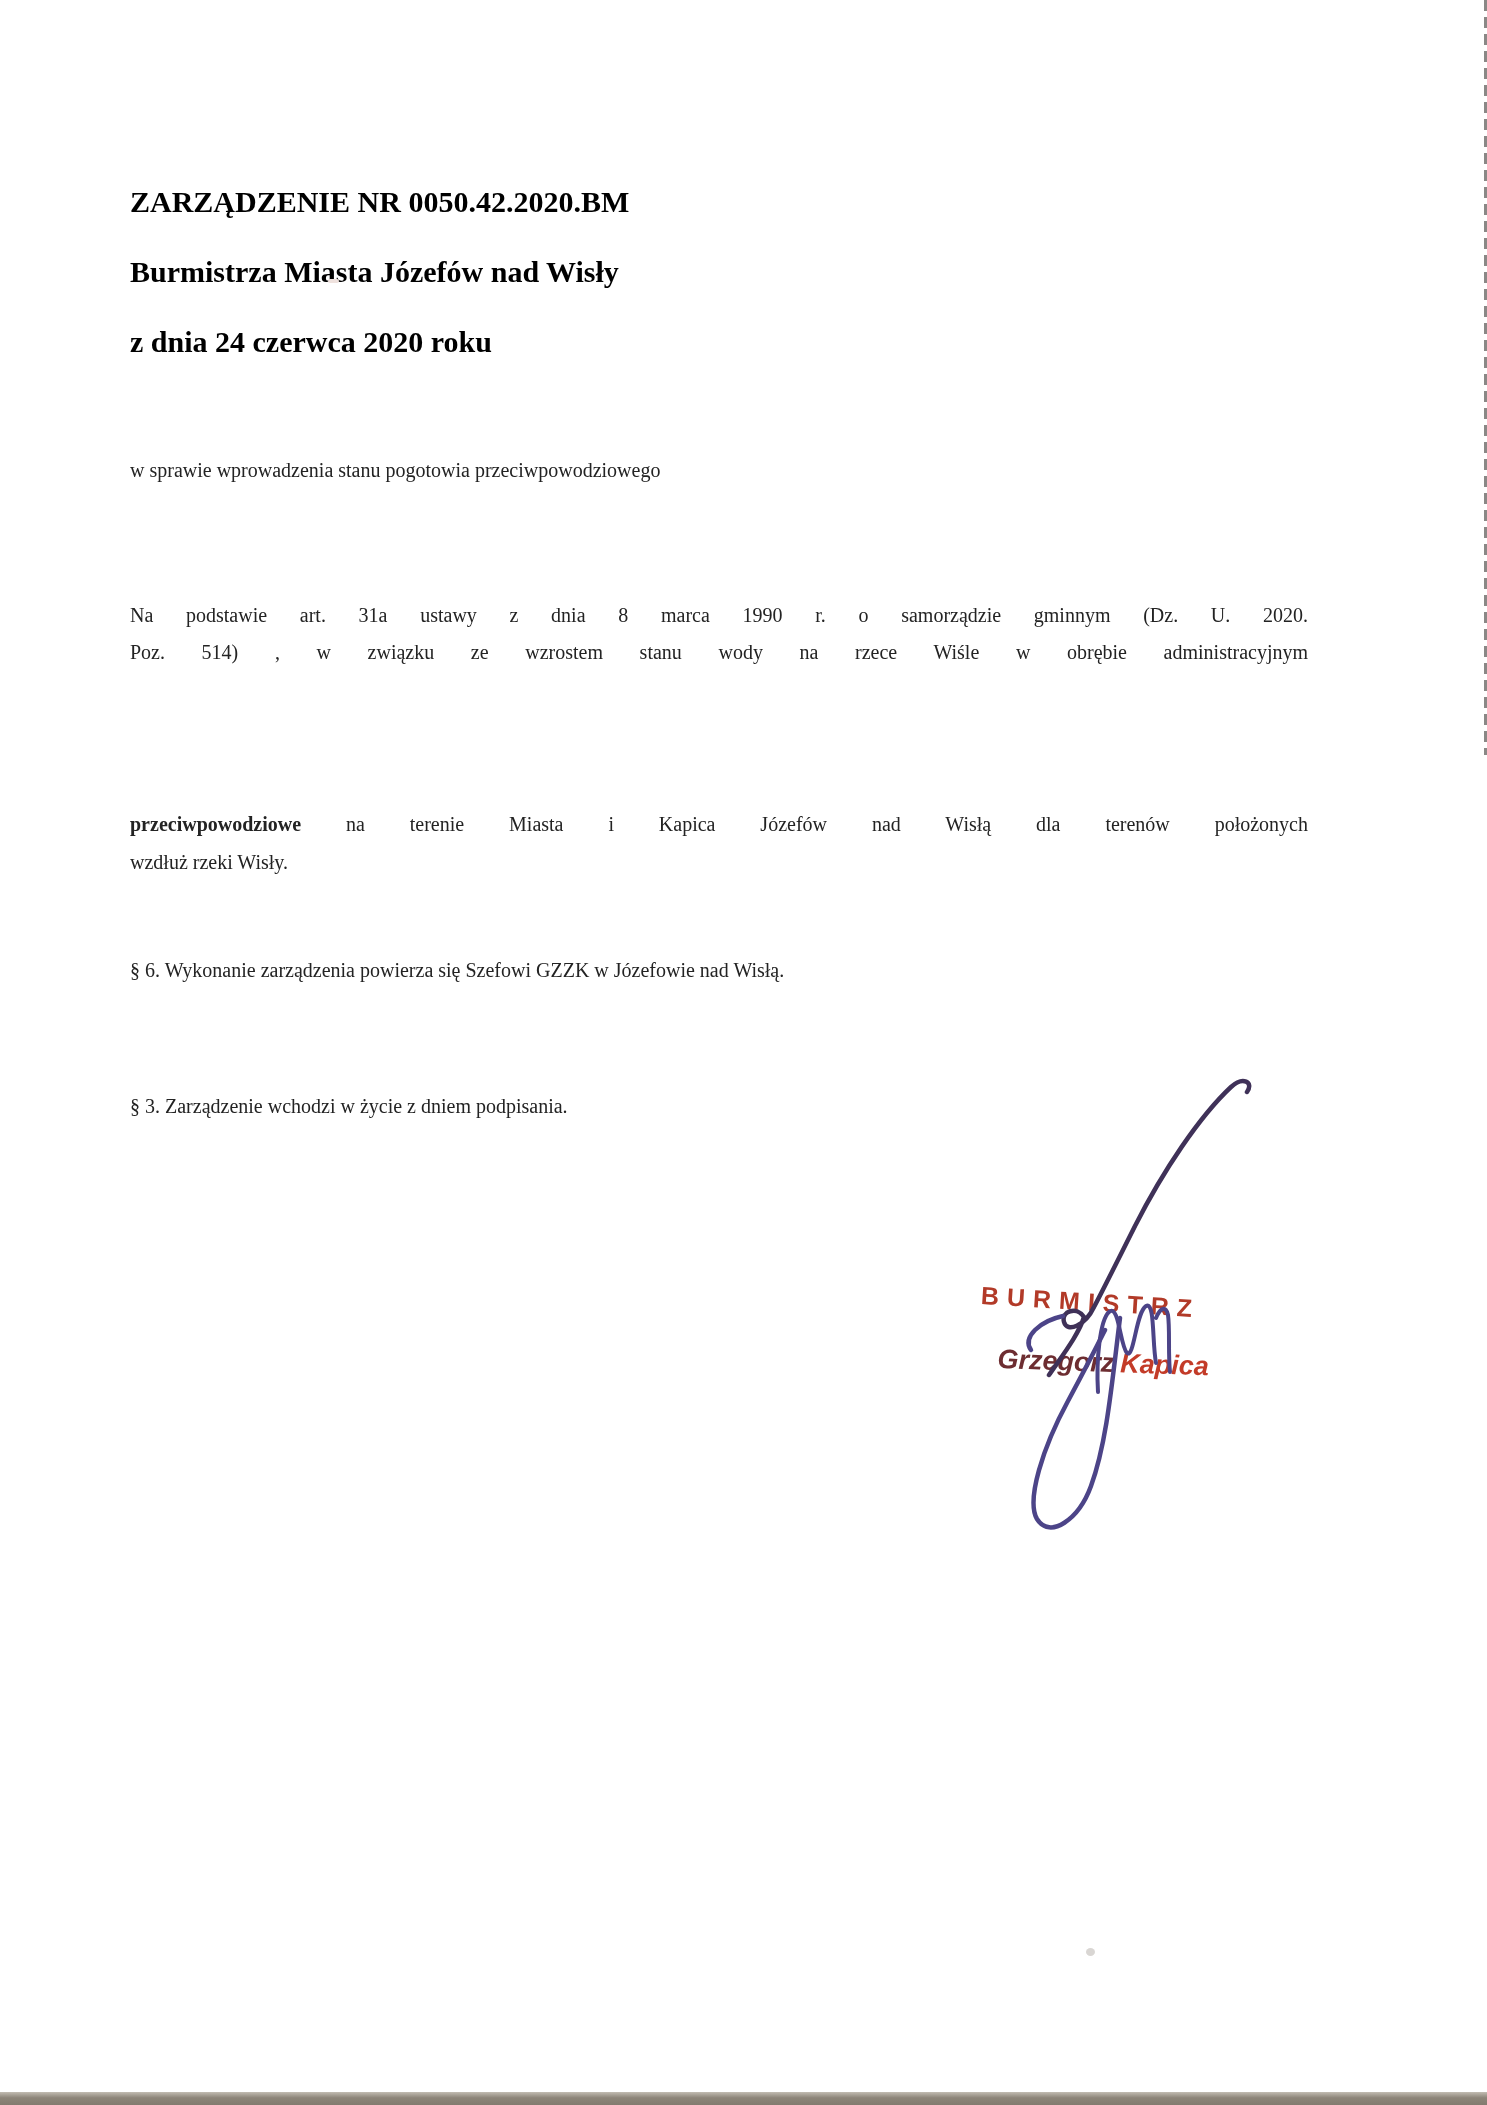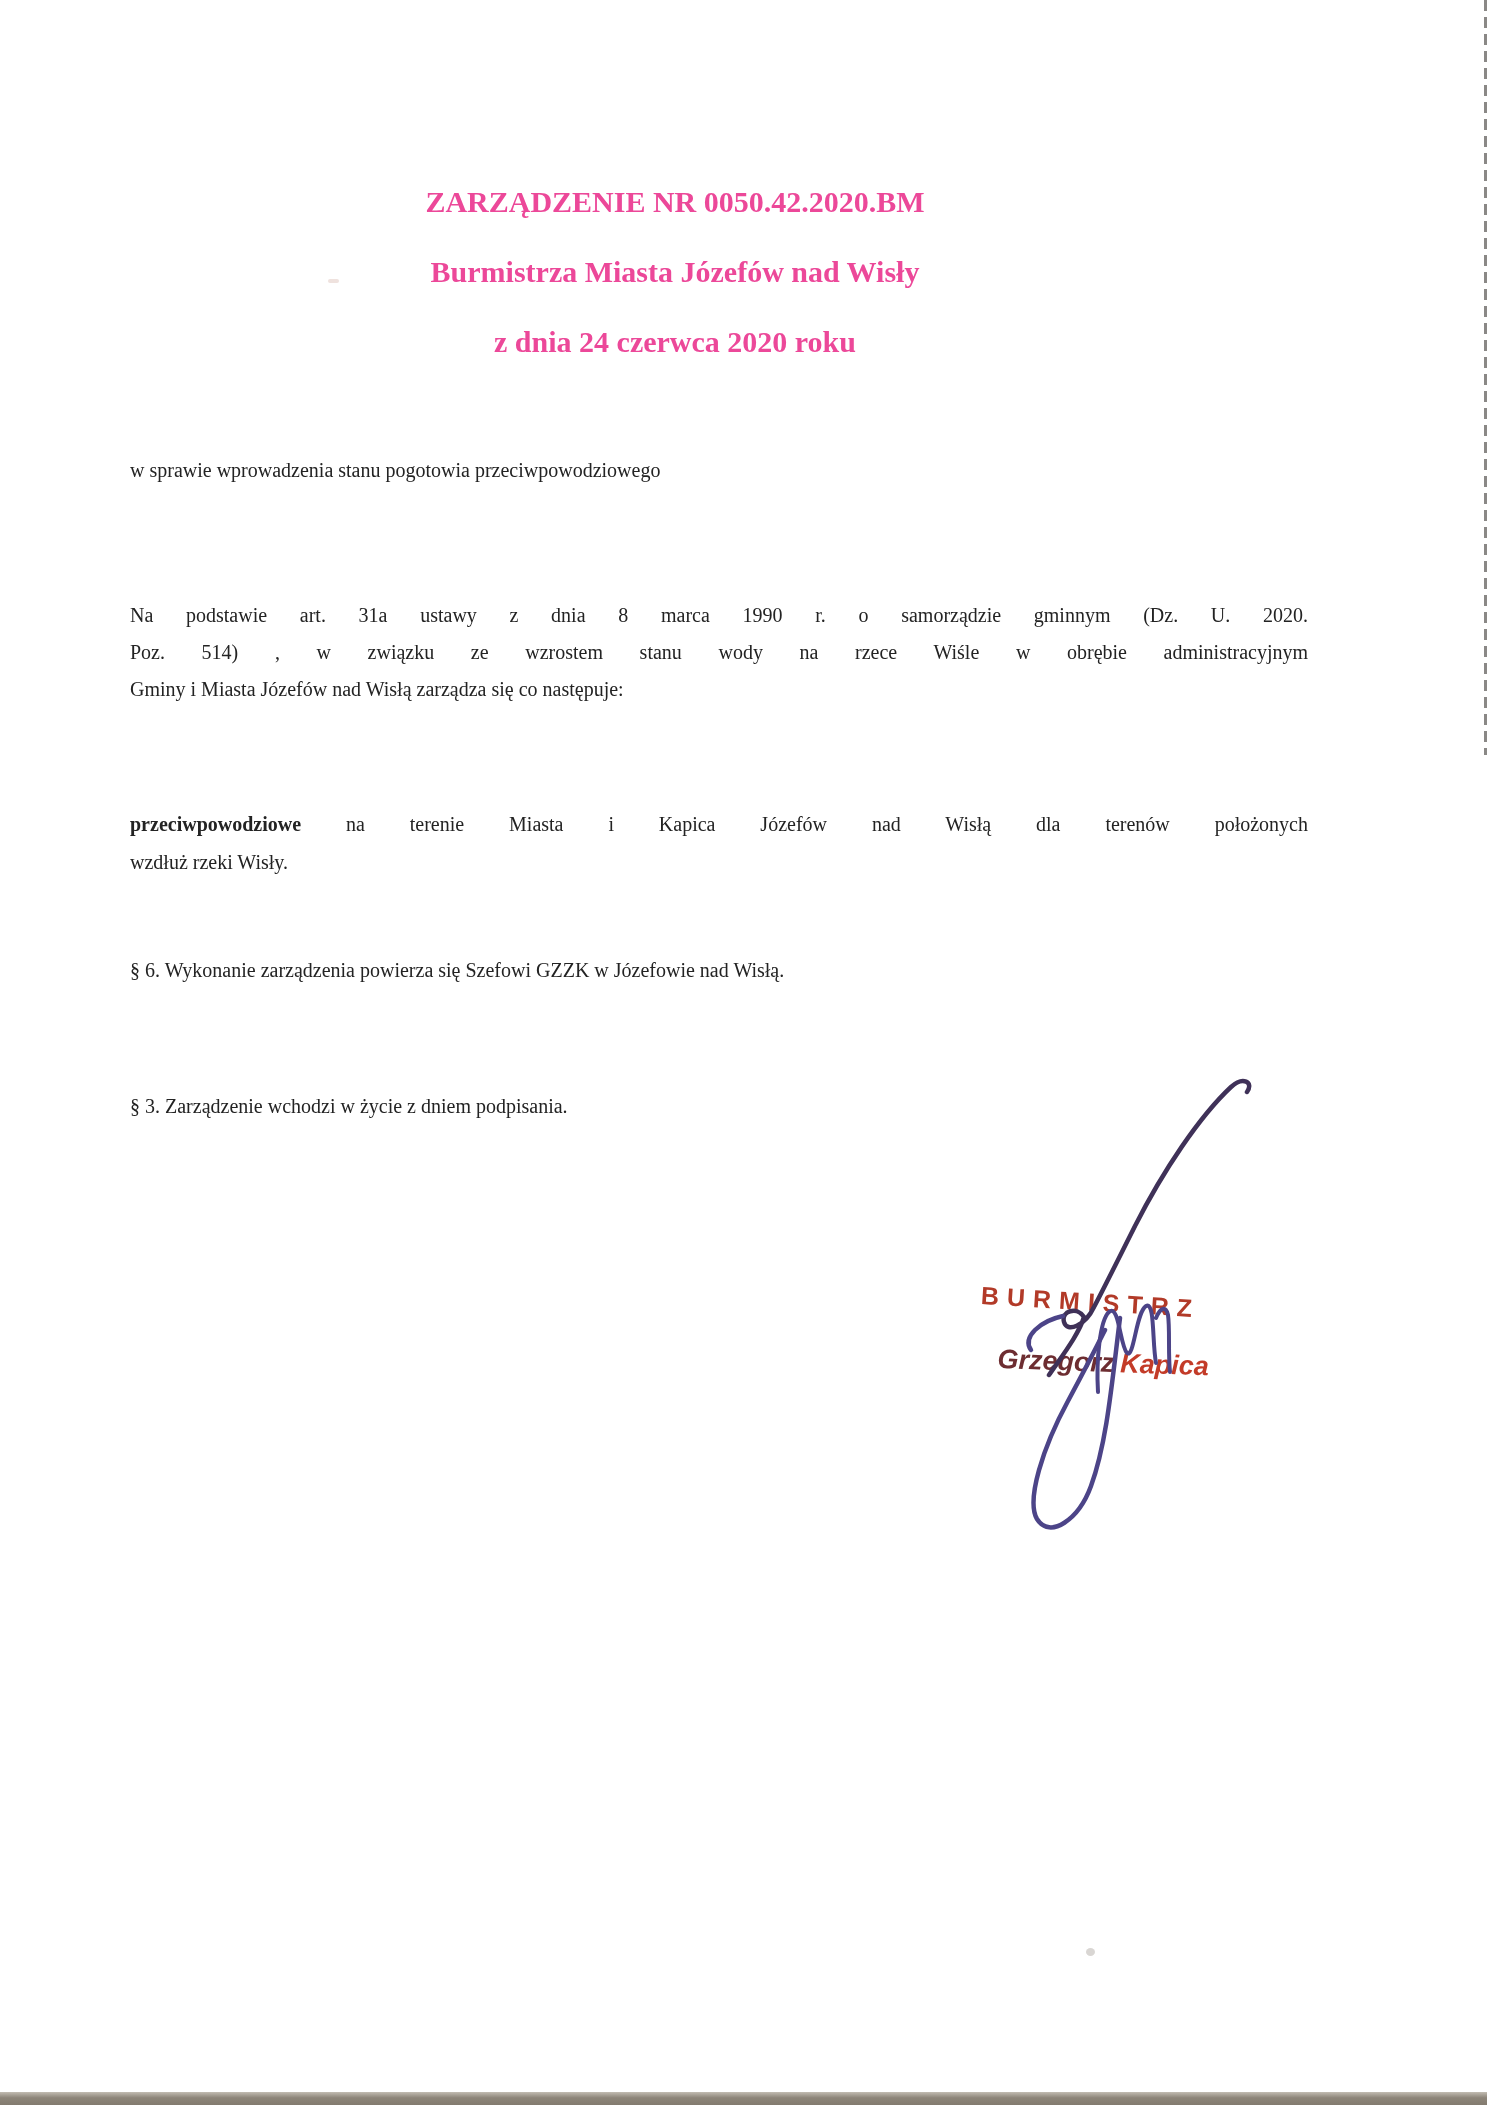--- a/index.html
+++ b/index.html
@@ -6,22 +6,22 @@
   .page{
     position:relative;
     width:1487px;height:2105px;
     background:#ffffff;
     overflow:hidden;
     font-family:"Liberation Serif", serif;
     color:#222222;
   }
   .heading{
     position:absolute;left:130px;width:1090px;
-    text-align:center;font-weight:bold;font-size:30px;line-height:34px;
-    color:#ec4899;
+    text-align:left;font-weight:bold;font-size:30px;line-height:34px;
+    color:#000000;
   }
   .bodytext{
     position:absolute;left:130px;width:1178px;
     font-size:20px;line-height:37px;color:#232323;
   }
   .jline{text-align:justify;text-align-last:justify;}
   .b{font-weight:bold;}
   
   .stamp-title{
     position:absolute;left:982px;top:1281px;
@@ -66,21 +66,20 @@
 
   <div class="heading" style="top:185px">ZARZĄDZENIE NR 0050.42.2020.BM</div>
   <div class="heading" style="top:255px">Burmistrza Miasta Józefów nad Wisły</div>
   <div class="heading" style="top:325px">z dnia 24 czerwca 2020 roku</div>
 
   <div class="bodytext" style="top:452px">w sprawie wprowadzenia stanu pogotowia przeciwpowodziowego</div>
 
   <div class="bodytext" style="top:597px">
     <div class="jline">Na podstawie art. 31a ustawy z dnia 8 marca 1990 r. o samorządzie gminnym (Dz. U. 2020.</div>
     <div class="jline">Poz. 514) , w związku ze wzrostem stanu wody na rzece Wiśle w obrębie administracyjnym</div>
-    <div>Gminy i Miasta Józefów nad Wisłą zarządza się co następuje:</div>
   </div>
 
   <div class="bodytext" style="top:805px;line-height:38px">
     <div class="jline">
       <span class="b">przeciwpowodziowe </span><span>na terenie Miasta i Kapica Józefów nad Wisłą dla terenów położonych</span>
     </div>
     <div>wzdłuż rzeki Wisły.</div>
   </div>
 
   <div class="bodytext" style="top:952px">§ 6. Wykonanie zarządzenia powierza się Szefowi GZZK w Józefowie nad Wisłą.</div>

